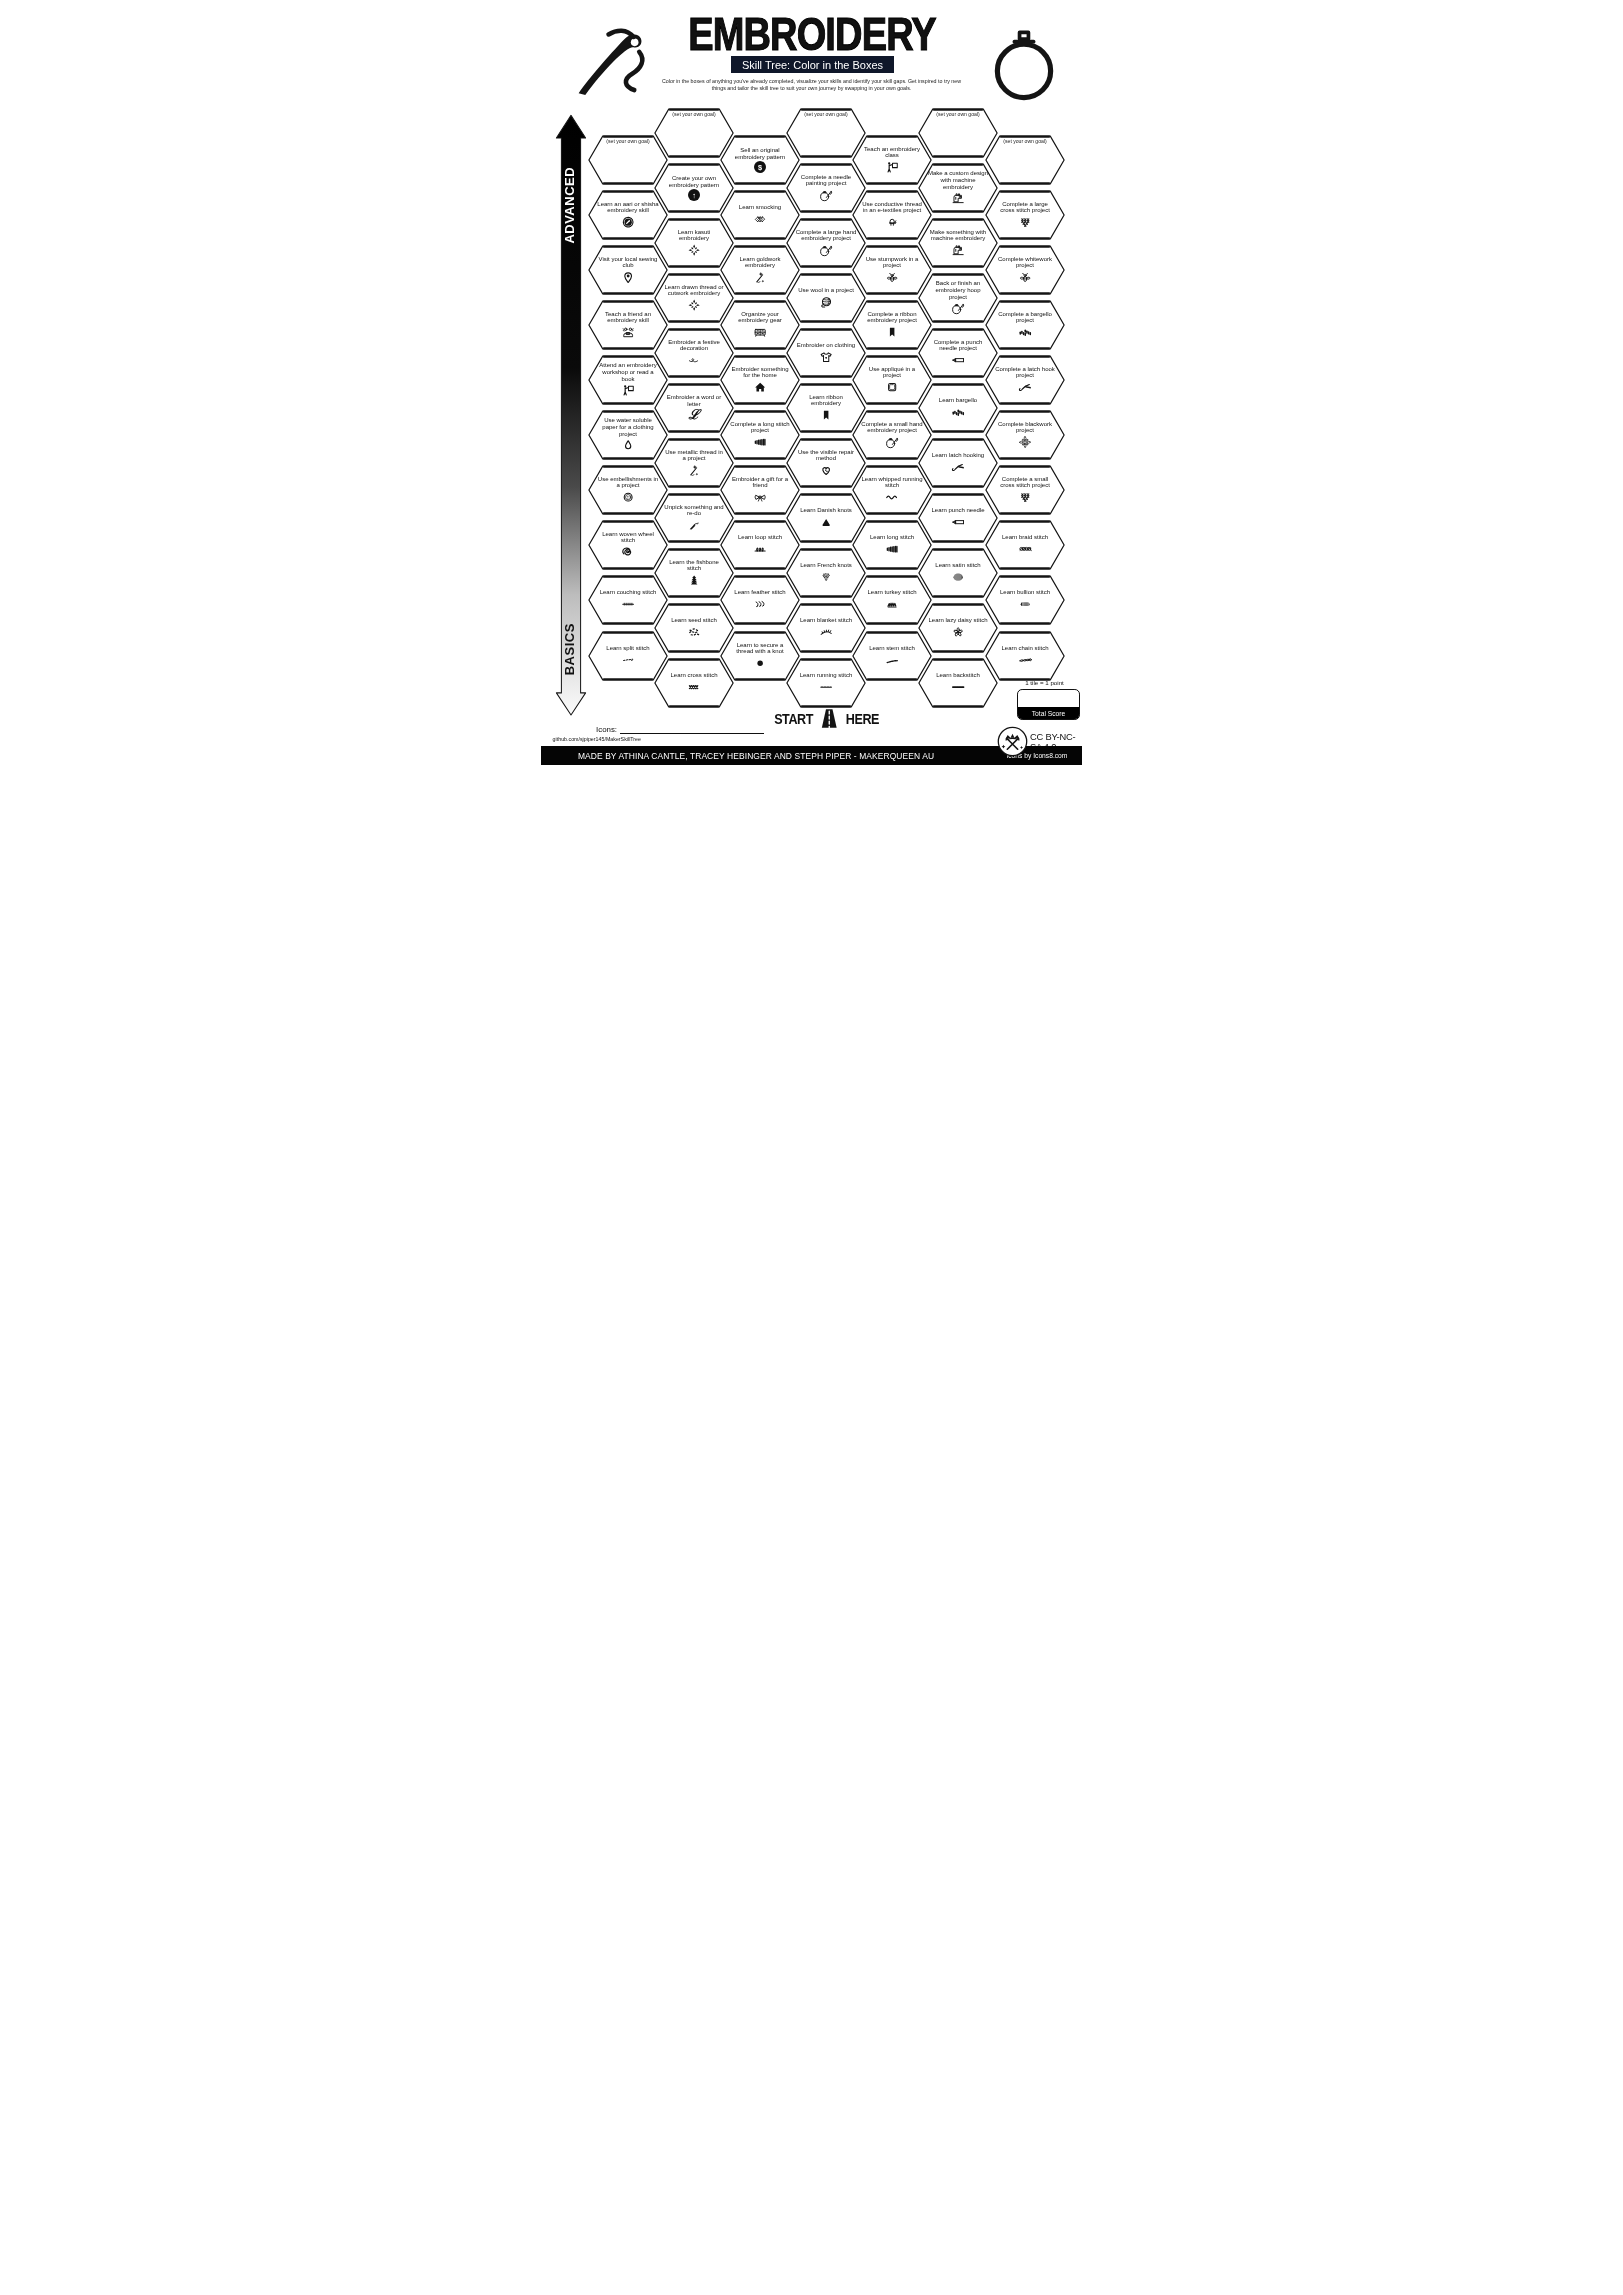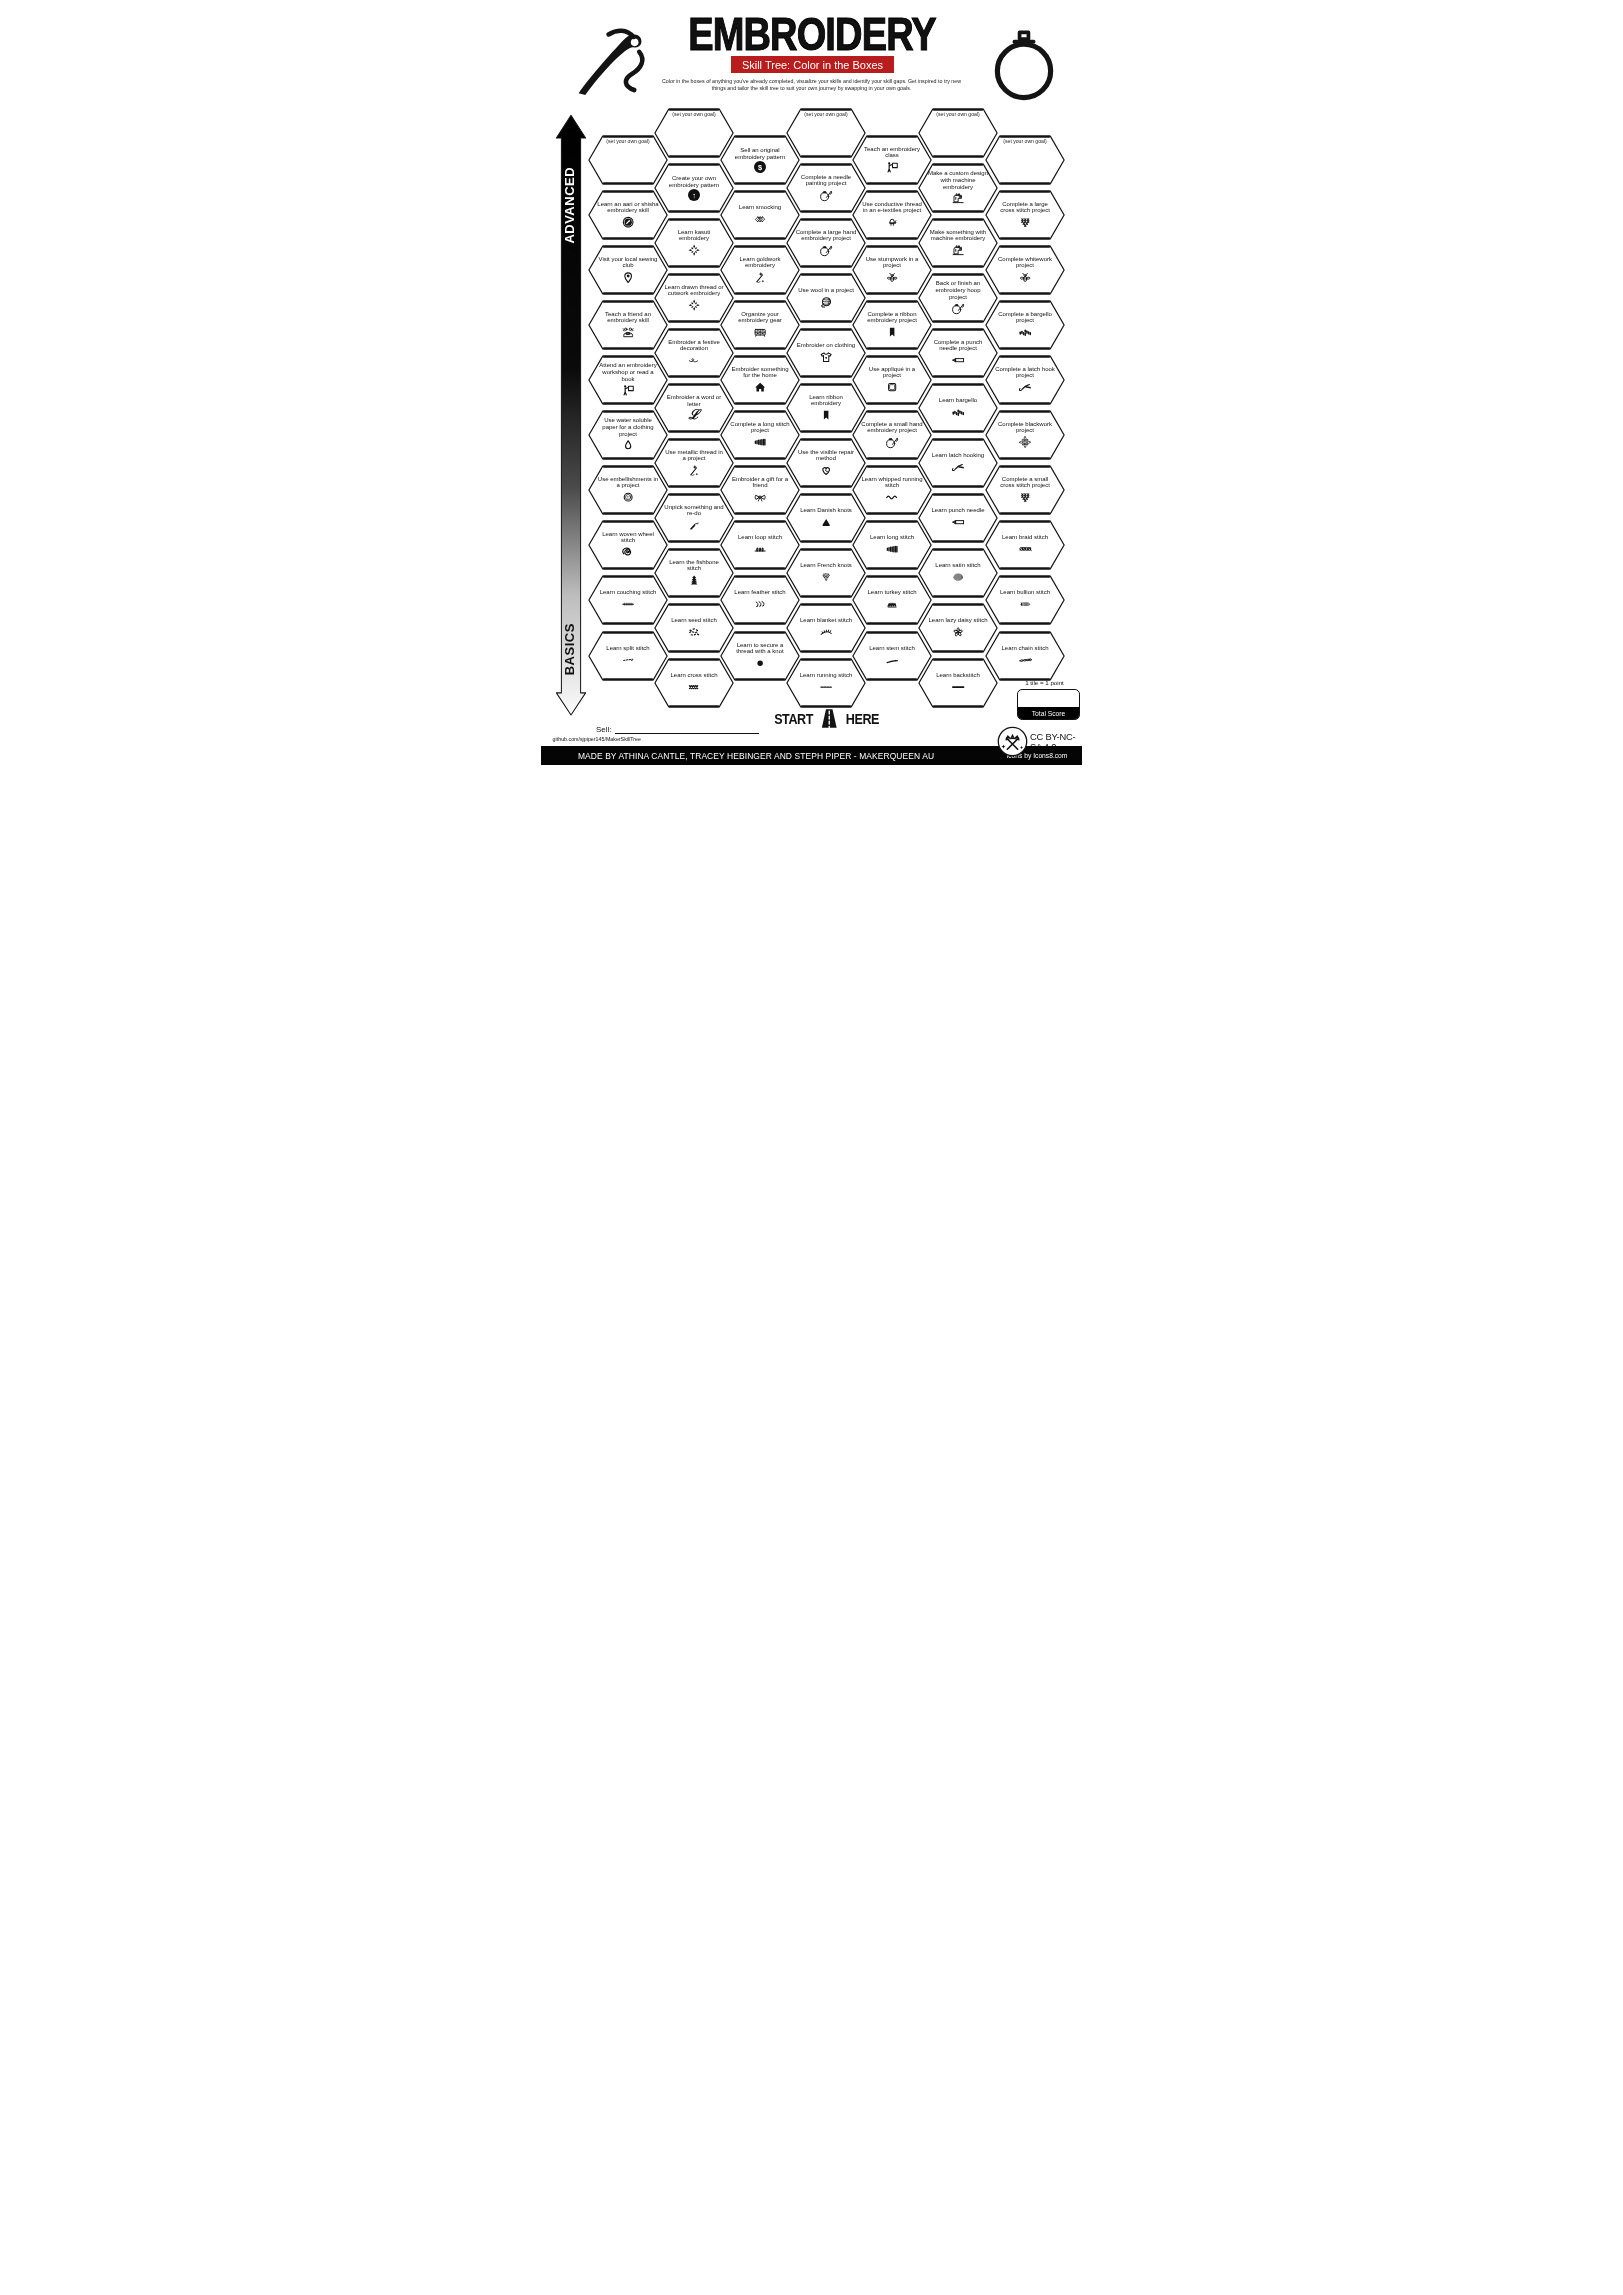--- a/index.html
+++ b/index.html
@@ -3,21 +3,21 @@
 <meta charset="utf-8">
 <style>
   * { margin:0; padding:0; box-sizing:border-box; }
   body { background:#fff; font-family:"Liberation Sans", sans-serif; color:#111; }
   #page { position:relative; width:541px; height:926px; margin:0 auto; background:#fff; overflow:hidden; }
 
   
   .title { position:absolute; left:132px; top:12px; width:278px; text-align:center;
            font-size:40px; font-weight:900; letter-spacing:-0.9px; line-height:.95;
            transform:scale(.95,1.14); transform-origin:center top; -webkit-text-stroke:0.9px #000; }
-  .subtitle { position:absolute; left:190px; top:56px; width:163px; height:17px; background:#b91c1c;
+  .subtitle { position:absolute; left:190px; top:56px; width:163px; height:17px; background:#0f172a;
               color:#fff; font-size:11px; display:flex; align-items:center; justify-content:center; }
   .desc { position:absolute; left:119px; top:78px; width:303px; text-align:center;
           font-size:5.3px; line-height:1.4; color:#1a1a1a; }
   .hdr-needle { position:absolute; left:31px; top:16.7px; width:83px; height:83px; }
   .hdr-hoop { position:absolute; left:446px; top:24px; width:74px; height:82px; }
 
   
   .axis-svg { position:absolute; left:14px; top:114px; width:32px; height:602px; }
   .axis-label { position:absolute; width:120px; height:18.5px; text-align:center; font-weight:bold;
                 font-size:13px; letter-spacing:0.5px; transform:rotate(-90deg); }
@@ -1487,21 +1487,21 @@
 
   <div class="start-wrap">
     <span class="start-word">START</span>
     <span class="road"><svg class="icon" width="18.5" height="21" viewBox="0 0 40 44">
           <use href="#sym-road"></use>
         </svg></span>
     <span class="start-word">HERE</span>
   </div>
 
   <div class="name-wrap">
-    <span class="name-label">Sell:</span>
+    <span class="name-label">Icons:</span>
     <span class="name-line"></span>
   </div>
 
   <div class="tile-note">1 tile = 1 point</div>
   <div class="score-box">
     <span></span>
     <div class="score-bar">Total Score</div>
   </div>
 
   <div class="gh-url">github.com/sjpiper145/MakerSkillTree</div>

